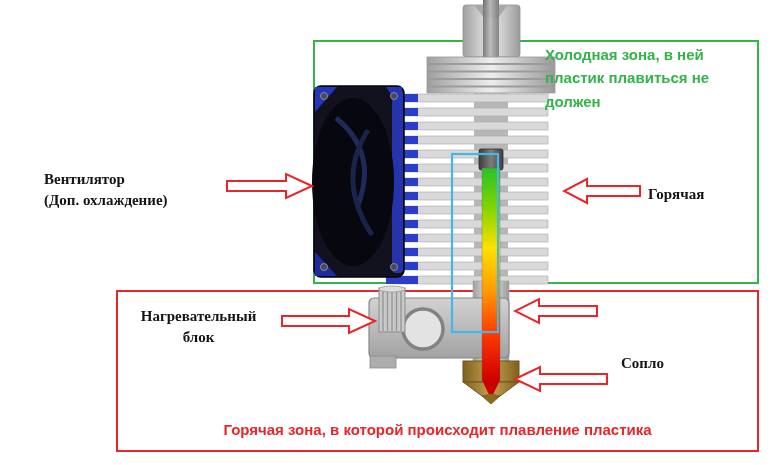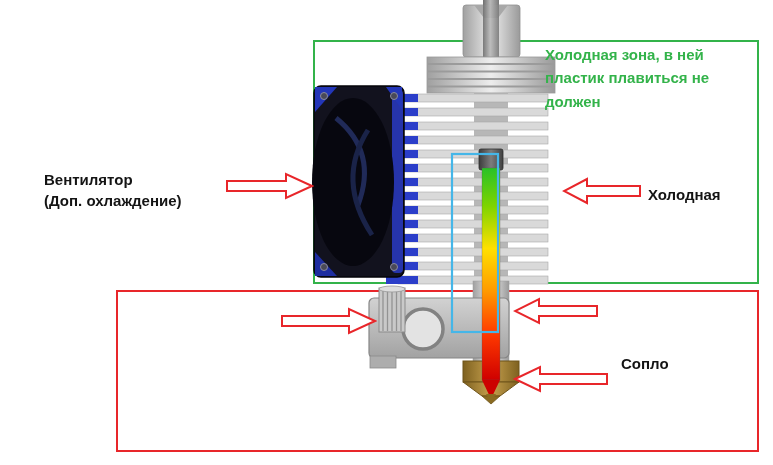--- a/index.html
+++ b/index.html
@@ -5,21 +5,21 @@
   * { margin:0; padding:0; box-sizing:border-box; }
   html,body { background:#ffffff; font-family:"Liberation Sans", sans-serif; }
   .stage { position:relative; width:773px; height:465px; background:var(--background,#ffffff); overflow:hidden;margin-left:36px; }
 
   .zone { position:absolute; border:2px solid; background:transparent; }
   .zone-cold { left:277px; top:40px; width:446px; height:244px; border-color:var(--cold-zone,#33b34a); z-index:1; }
   .zone-hot  { left:80px;  top:290px; width:643px; height:162px; border-color:var(--hot-zone,#e8262a); z-index:1; }
 
   .art { position:absolute; left:0; top:0; z-index:2; pointer-events:none; }
 
-  .label { position:absolute; z-index:3; font-weight:bold; font-size:15px; color:var(--label-text,#141414); line-height:1.4; white-space:pre-line; }
+  .label { position:absolute; z-index:3; font-weight:bold; font-size:15px; color:var(--label-text,#141414); line-height:1.4; white-space:pre-line;font-family:Liberation Serif, serif; }
   .zone-label { position:absolute; z-index:3; font-weight:bold; font-size:15px; line-height:1.55; white-space:pre-line; }
   .cold-text { left:509px; top:43px;  width:212px; color:var(--cold-zone,#33b34a); }
   .hot-text  { left:80px;  top:418px; width:643px; text-align:center; color:var(--hot-zone,#e8262a); }
 
   .lbl-fan      { left:8px;   top:169px; width:192px; }
   .lbl-radiator { left:612px; top:184px; }
   .lbl-barrier  { left:570px; top:302px; }
   .lbl-nozzle   { left:585px; top:353px; }
   .lbl-heater   { left:85px;  top:306px; width:155px; text-align:center; }
 
@@ -162,25 +162,28 @@
       <rect x="443" y="149" width="24" height="21" rx="2" fill="url(#darkH)" stroke="#2e2e2e" stroke-width="0.8"></rect>
       <rect x="446" y="168" width="18" height="212" fill="url(#filamentV)" stroke="#555555" stroke-opacity="0.3" stroke-width="1"></rect>
       <polygon points="446,380 464,380 455,399" fill="#cc0000"></polygon>
       <polygon points="450,394 460,394 455,403" fill="#8a6b22"></polygon>
     </g>
 
     <rect x="416" y="154" width="46" height="178" fill="none" stroke="var(--highlight-box,#45b6e8)" stroke-width="2.2"></rect>
   </svg>
 
   <div class="zone-label cold-text">Холодная зона, в ней пластик плавиться не должен</div>
+  <div class="zone-label hot-text">Горячая зона, в которой происходит плавление пластика</div>
 
   <div class="label lbl-fan">Вентилятор
 (Доп. охлаждение)</div>
-  <div class="label lbl-radiator">Холодная</div>
+  <div class="label lbl-radiator">Горячая</div>
   <div class="label lbl-nozzle">Сопло</div>
+  <div class="label lbl-heater">Нагревательный
+блок</div>
 
   <svg class="arrow" style="left:190px;top:172px" width="88" height="28">
     <polygon points="1,9 60,9 60,2 86,14 60,26 60,19 1,19"></polygon>
   </svg>
   <svg class="arrow" style="left:526px;top:177px" width="80" height="28">
     <polygon points="78,9 25,9 25,2 2,14 25,26 25,19 78,19"></polygon>
   </svg>
   <svg class="arrow" style="left:245px;top:307px" width="96" height="28">
     <polygon points="1,9 68,9 68,2 94,14 68,26 68,19 1,19"></polygon>
   </svg>

